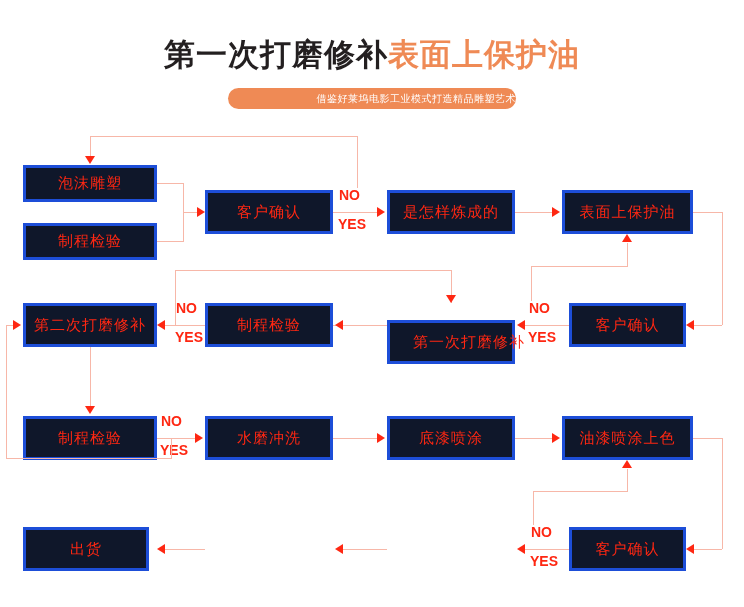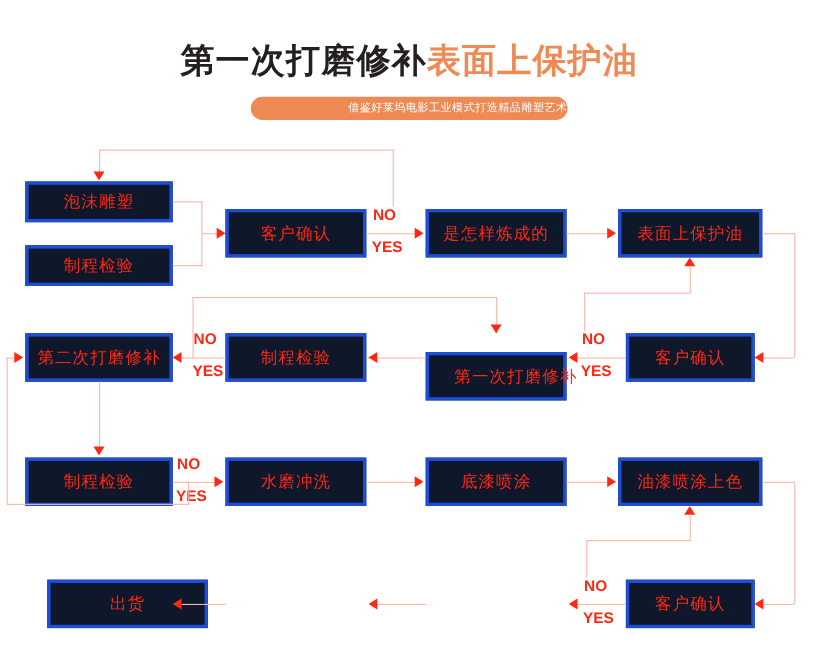--- a/index.html
+++ b/index.html
@@ -136,21 +136,21 @@
   <div class="ar ar-r" style="left:377px;top:308px;"></div>
 
   <div class="ln h" style="left:515px;top:313px;width:39px;"></div>
   <div class="ar ar-r" style="left:552px;top:308px;"></div>
 
   <div class="ln h" style="left:693px;top:313px;width:29px;"></div>
   <div class="ln v" style="left:722px;top:313px;height:111px;"></div>
   <div class="ln h" style="left:694px;top:424px;width:28px;"></div>
   <div class="ar ar-l" style="left:686px;top:419px;"></div>
 
-  <div class="node" style="left:23px;top:402px;width:146px;height:44px;margin-left:20px;">出货</div>
+  <div class="node" style="left:23px;top:402px;width:126px;height:44px;">出货</div>
   <div class="node" style="left:569px;top:402px;width:117px;height:44px;">客户确认</div>
 
   <div class="yn" style="left:531px;top:400px;">NO</div>
   <div class="yn" style="left:530px;top:429px;">YES</div>
   <div class="ln h" style="left:525px;top:424px;width:44px;"></div>
   <div class="ar ar-l" style="left:517px;top:419px;"></div>
 
   <div class="ln v" style="left:533px;top:366px;height:34px;"></div>
   <div class="ln h" style="left:533px;top:366px;width:94px;"></div>
   <div class="ln v" style="left:627px;top:344px;height:23px;"></div>

